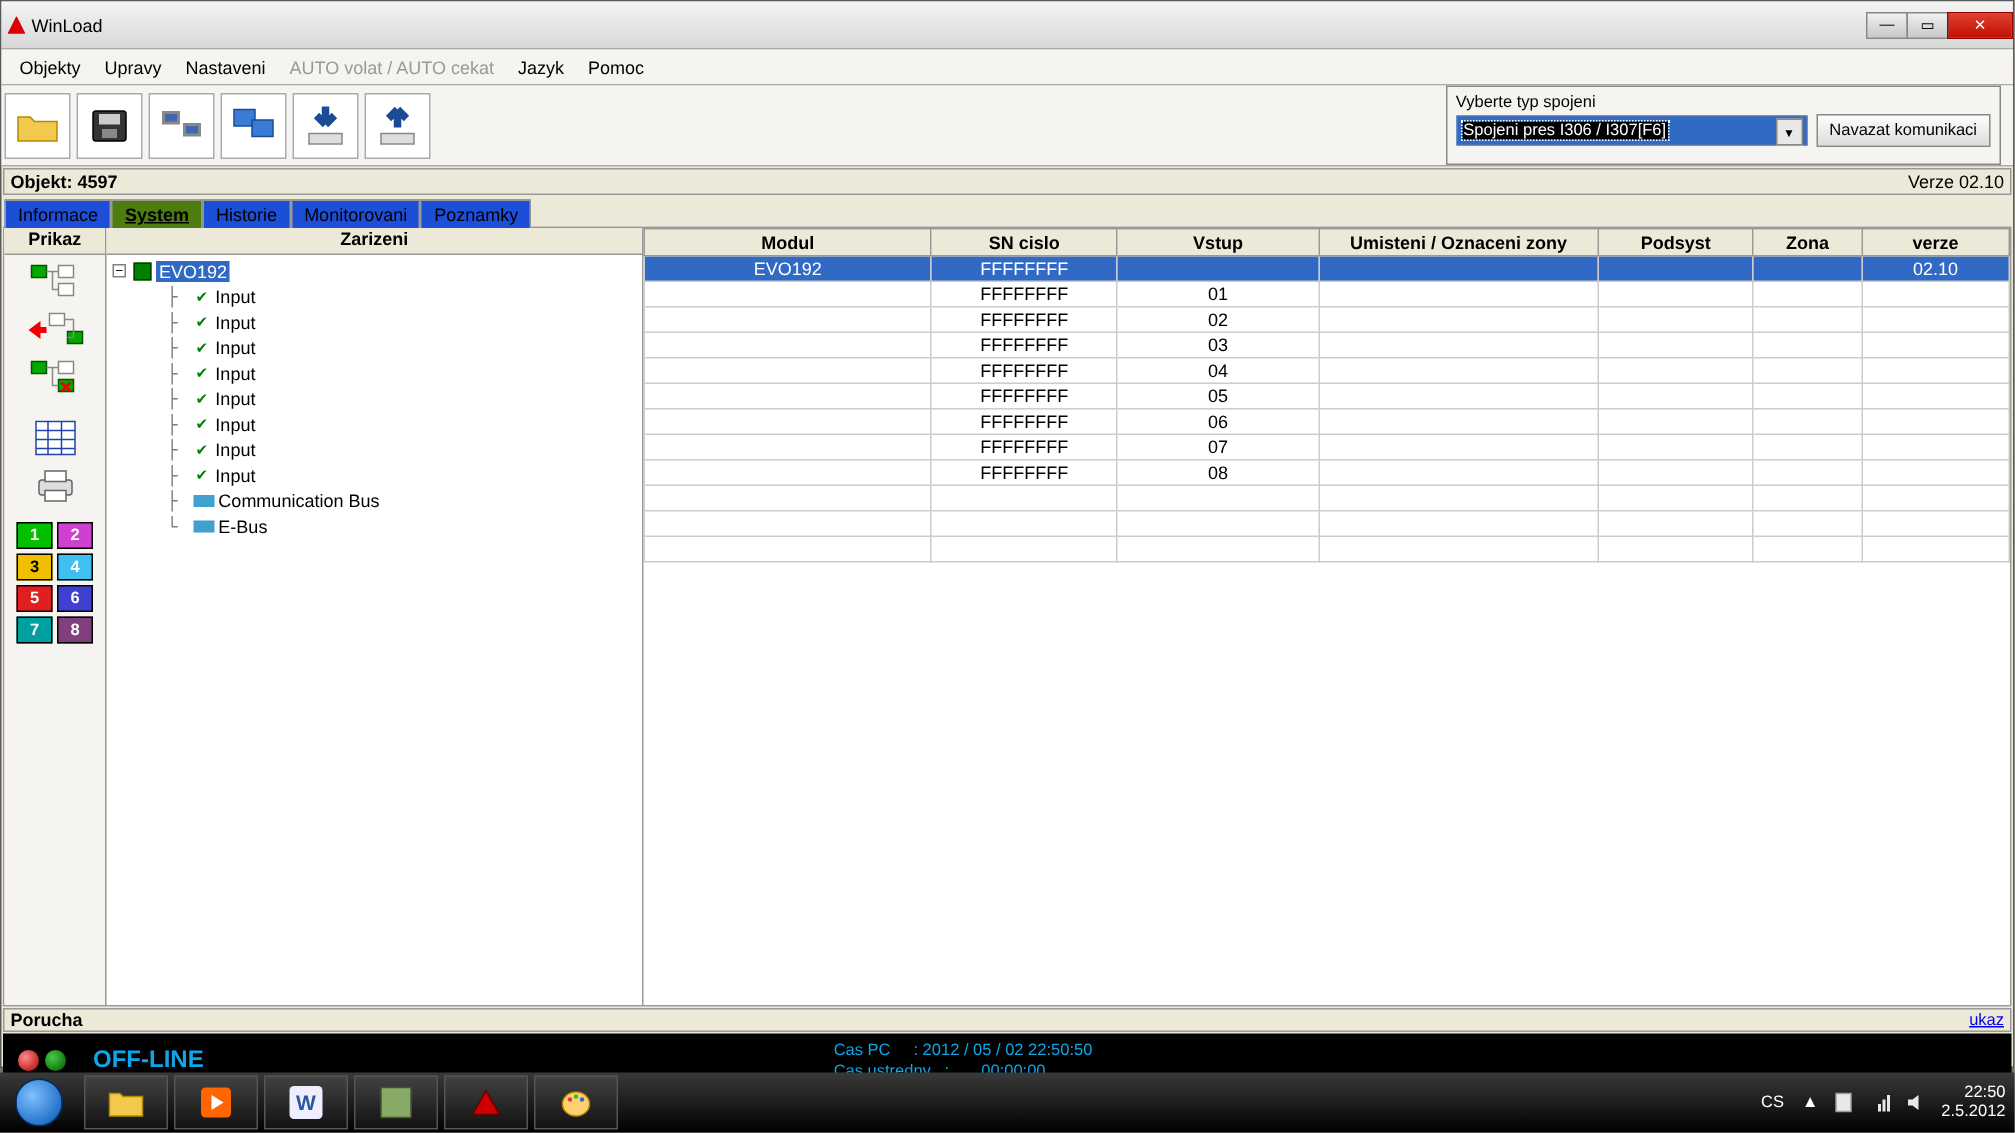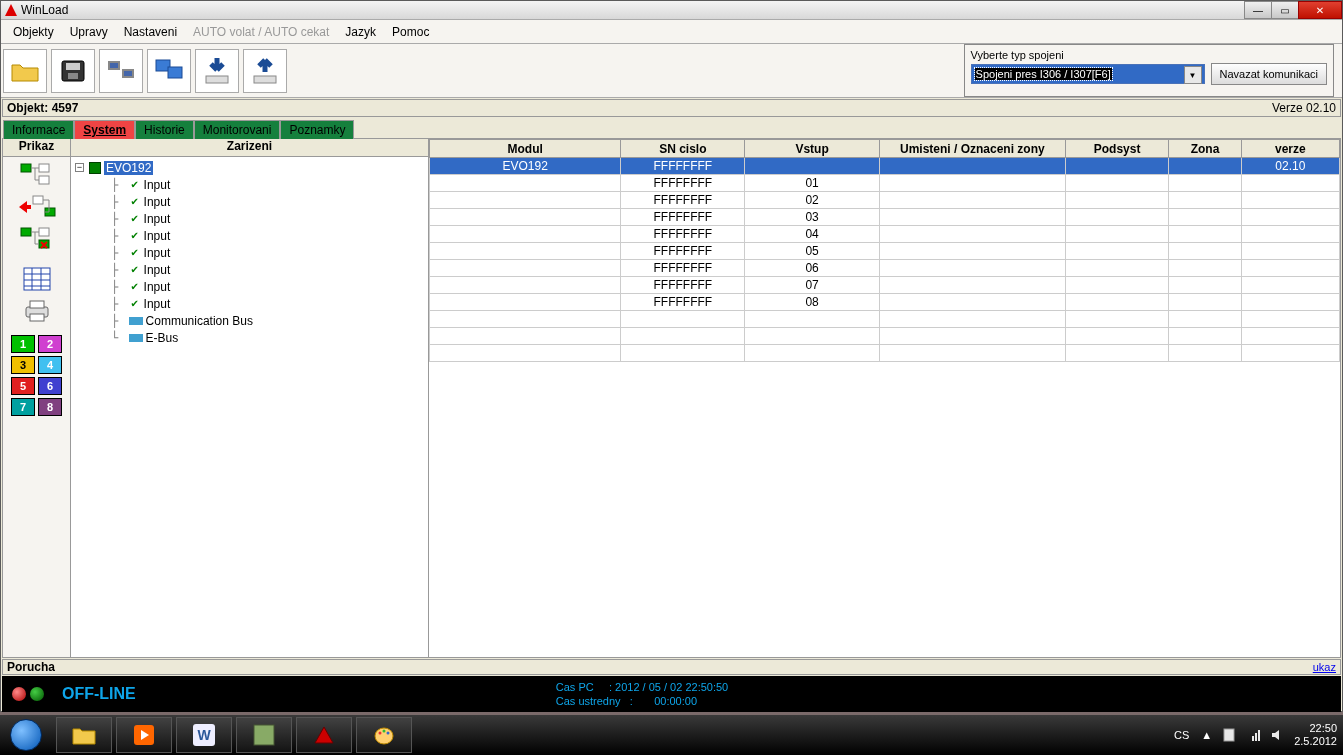--- a/index.html
+++ b/index.html
@@ -1,39 +1,39 @@
 <!DOCTYPE html>
 <html><head>
 <meta charset="utf-8">
 <style>
   * { box-sizing: border-box; margin: 0; padding: 0; }
   html, body { width: 1343px; height: 755px; font-family: Tahoma, Arial, sans-serif; font-size: 11px; background: #7a6a6a; overflow: hidden; }
   .window { position: absolute; left: 0; top: 0; width: 1343px; height: 712px; background: #ece9d8; border: 1px solid #5a5a5a; }
-  .titlebar { height: 19px; background: linear-gradient(#f4f4f4, #d8d8d8); border-bottom: 1px solid #aaa; display: flex; align-items: center; padding-left: 4px; }
+  .titlebar { height: 32px; background: linear-gradient(#f4f4f4, #d8d8d8); border-bottom: 1px solid #aaa; display: flex; align-items: center; padding-left: 4px; }
   .title-icon { width: 12px; height: 12px; background: #d00; clip-path: polygon(50% 0, 100% 100%, 0 100%); margin-right: 4px; }
   .titlebar-text { flex: 1; font-size: 12px; color: #000; }
   .win-btns { display: flex; }
   .win-btn { width: 28px; height: 18px; background: linear-gradient(#f0f0f0,#c8c8c8); border: 1px solid #888; display: flex; align-items: center; justify-content: center; margin-left: -1px; font-size: 10px; }
   .win-btn.close { background: linear-gradient(#e04030,#c01000); color: #fff; border-color: #900; width: 44px; }
   .menubar { height: 24px; background: #f6f4f0; display: flex; align-items: center; padding-left: 4px; border-bottom: 1px solid #aaa; font-size: 12px; }
   .menu-item { padding: 2px 8px; cursor: default; }
   .menu-item.disabled { color: #999; }
   .toolbar { height: 54px; background: #f6f4f0; border-bottom: 1px solid #aaa; display: flex; align-items: center; padding: 2px; }
   .tbutton { width: 44px; height: 44px; border: 1px solid #aaa; background: #fff; margin-right: 4px; display: flex; align-items: center; justify-content: center; }
   .conn-box { margin-left: auto; margin-right: 6px; border: 1px solid #888; padding: 4px 6px 6px 6px; min-width: 330px; height: 53px; }
   .conn-box-title { font-size: 11px; margin-bottom: 2px; }
   .conn-row { display: flex; align-items: center; gap: 6px; }
   .conn-select { width: 234px; height: 20px; border: 1px solid #4a72b8; background: #316ac5; color: #fff; display: flex; align-items: center; padding: 0 3px; font-size: 11px; position: relative; }
   .conn-select::after { content: "▼"; position: absolute; right: 2px; top: 1px; width: 16px; height: 16px; background: #e8e8e8; color: #000; display: flex; align-items: center; justify-content: center; font-size: 8px; border: 1px solid #888; }
   .conn-btn { height: 22px; padding: 0 8px; background: linear-gradient(#fefefe,#dcdcdc); border: 1px solid #888; font-size: 11px; }
   .obj-bar { height: 18px; border: 1px solid #999; margin: 1px; display: flex; align-items: center; padding: 0 4px; font-weight: bold; font-size: 12px; }
   .obj-bar .ver { margin-left: auto; font-weight: normal; }
   .tabs { display: flex; align-items: flex-end; height: 20px; padding-left: 2px; }
-  .tab { padding: 2px 8px; border: 1px solid #999; border-bottom: none; background: #15803d; margin-right: 0px; font-size: 12px; position: relative; top: 1px; }
-  .tab.active { background: #ef4444; font-weight: bold; z-index: 2; text-decoration: underline; }
+  .tab { padding: 2px 8px; border: 1px solid #999; border-bottom: none; background: #1d4ed8; margin-right: 0px; font-size: 12px; position: relative; top: 1px; }
+  .tab.active { background: #4d7c0f; font-weight: bold; z-index: 2; text-decoration: underline; }
   .workspace { display: flex; height: 520px; border: 1px solid #999; margin: 0 1px; background: #fff; justify-content: space-between; }
   .sidebar { width: 68px; border-right: 1px solid #999; display: flex; flex-direction: column; align-items: center; background: #f6f4f0; }
   .sidebar-head { width: 100%; height: 18px; border-bottom: 1px solid #999; text-align: center; font-weight: bold; font-size: 12px; background: #ece9d8; }
   .side-icon { width: 40px; height: 28px; margin-top: 4px; display: flex; align-items: center; justify-content: center; }
   .num-grid { display: grid; grid-template-columns: 24px 24px; gap: 3px; margin-top: 10px; }
   .num-cell { height: 18px; border: 1px solid #000; display: flex; align-items: center; justify-content: center; font-weight: bold; font-size: 11px; }
   .tree-panel { width: 358px; border-right: 1px solid #999; display: flex; flex-direction: column; }
   .tree-head { height: 18px; border-bottom: 1px solid #999; text-align: center; font-weight: bold; font-size: 12px; background: #ece9d8; }
   .tree { padding: 2px 4px; font-size: 12px; }
   .tree-node { display: flex; align-items: center; height: 17px; }

